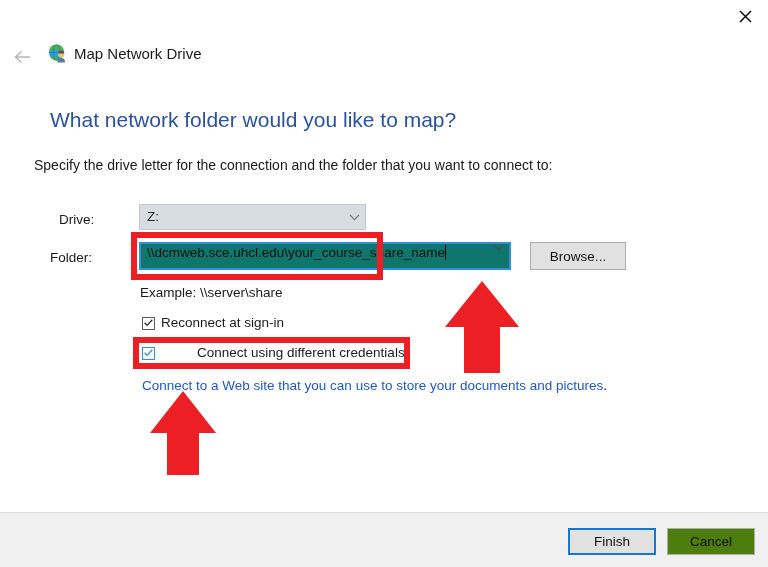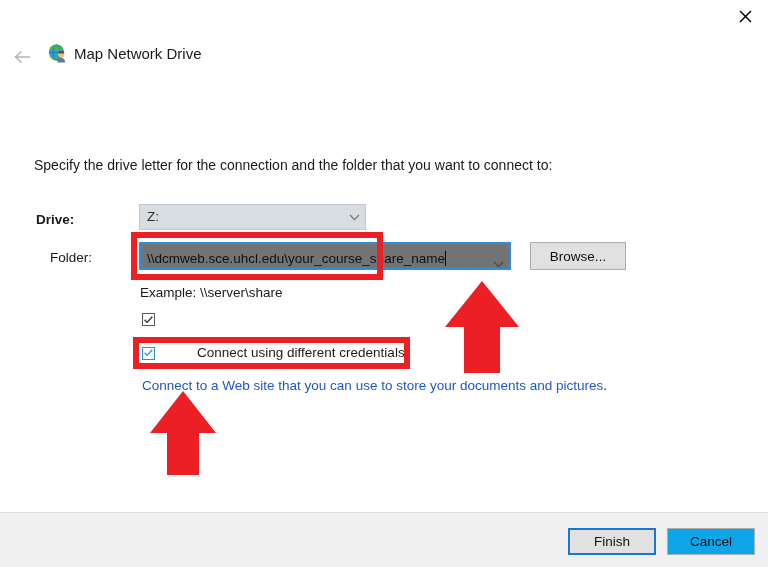--- a/index.html
+++ b/index.html
@@ -96,21 +96,21 @@
     white-space: nowrap;
   }
 
   .field-label {
     position: absolute;
     font-size: 13.5px;
     color: #1a1a1a;
     line-height: 20px;
     white-space: nowrap;
   }
-  #label-drive  { left: 36px; top: 210px; font-weight: bold; }
+  #label-drive  { left: 59px; top: 210px; }
   #label-folder { left: 50px; top: 248px; }
 
   
   #drive-combo {
     position: absolute;
     left: 139px; top: 204px;
     width: 227px; height: 26px;
     background: #d8dde2;
     border: 1px solid #c2c8ce;
     box-sizing: border-box;
@@ -131,25 +131,25 @@
     display: flex;
     align-items: center;
     justify-content: center;
   }
 
   
   #folder-combo {
     position: absolute;
     left: 139px; top: 242px;
     width: 372px; height: 28px;
-    background: #737373;
+    background: #0f766e;
     border: 2px solid #2f8fd8;
     box-sizing: border-box;
     display: flex;
-    align-items: flex-end;
+    align-items: flex-start;
   }
   #folder-input {
     flex: 1;
     padding-left: 6px;
     font-size: 13.5px;
     color: #111;
     line-height: 18px;
     white-space: nowrap;
     overflow: hidden;
     position: relative;
@@ -250,21 +250,21 @@
     cursor: pointer;
     text-align: center;
   }
   #finish-btn {
     left: 568px; top: 528px;
     background: #e1e1e1;
     border: 2px solid #1878d0;
   }
   #cancel-btn {
     left: 667px; top: 528px;
-    background: #0ea5e9;
+    background: #4d7c0f;
     border: 1px solid #adadad;
   }
 
   
   .anno-box {
     position: absolute;
     border: 6px solid #ec2024;
     box-sizing: border-box;
     pointer-events: none;
   }
@@ -309,20 +309,21 @@
         <line x1="1.9" y1="9.5" x2="17.1" y2="9.5" stroke="#1d7fb0" stroke-width="0.8"></line>
         <circle cx="14.2" cy="11.4" r="3.1" fill="#f0c079"></circle>
         <path d="M10.3 19.5 C10.3 16.3 12 14.9 14.2 14.9 C16.4 14.9 18.1 16.3 18.1 19.5 Z" fill="#5a7a98"></path>
         <path d="M11.3 8.9 C11.9 7.6 16.5 7.6 17.1 8.9 L17.1 10.4 L11.3 10.4 Z" fill="#6b4a2f"></path>
       </svg>
     </div>
 
     <div id="wiz-title">Map Network Drive</div>
   </div>
 
+  <div id="heading">What network folder would you like to map?</div>
   <div id="subtext">Specify the drive letter for the connection and the folder that you want to connect to:</div>
 
   <div class="field-label" id="label-drive">Drive:</div>
 
   <div id="drive-combo">
     <div id="drive-value">Z:</div>
     <div class="combo-arrow">
       <svg width="11" height="7" viewBox="0 0 11 7" aria-hidden="true">
         <path d="M1 1 L5.5 5.6 L10 1" fill="none" stroke="#767676" stroke-width="1.2"></path>
       </svg>
@@ -345,20 +346,21 @@
   <div id="browse-btn">Browse...</div>
 
   <div id="example-text">Example: \\server\share</div>
 
   <div class="cb-row" id="cb-reconnect">
     <span class="cb-box plain">
       <svg width="9" height="8" viewBox="0 0 9 8" aria-hidden="true">
         <path d="M0.6 3.8 L3.1 6.4 L8.3 0.8" fill="none" stroke="#2a2a2a" stroke-width="1.3"></path>
       </svg>
     </span>
+    <span class="cb-label">Reconnect at sign-in</span>
   </div>
 
   <div class="cb-row" id="cb-credentials">
     <span class="cb-box accent">
       <svg width="9" height="8" viewBox="0 0 9 8" aria-hidden="true">
         <path d="M0.6 3.8 L3.1 6.4 L8.3 0.8" fill="none" stroke="#2f8fd8" stroke-width="1.3"></path>
       </svg>
     </span>
     <span class="cb-label">Connect using different credentials</span>
   </div>

